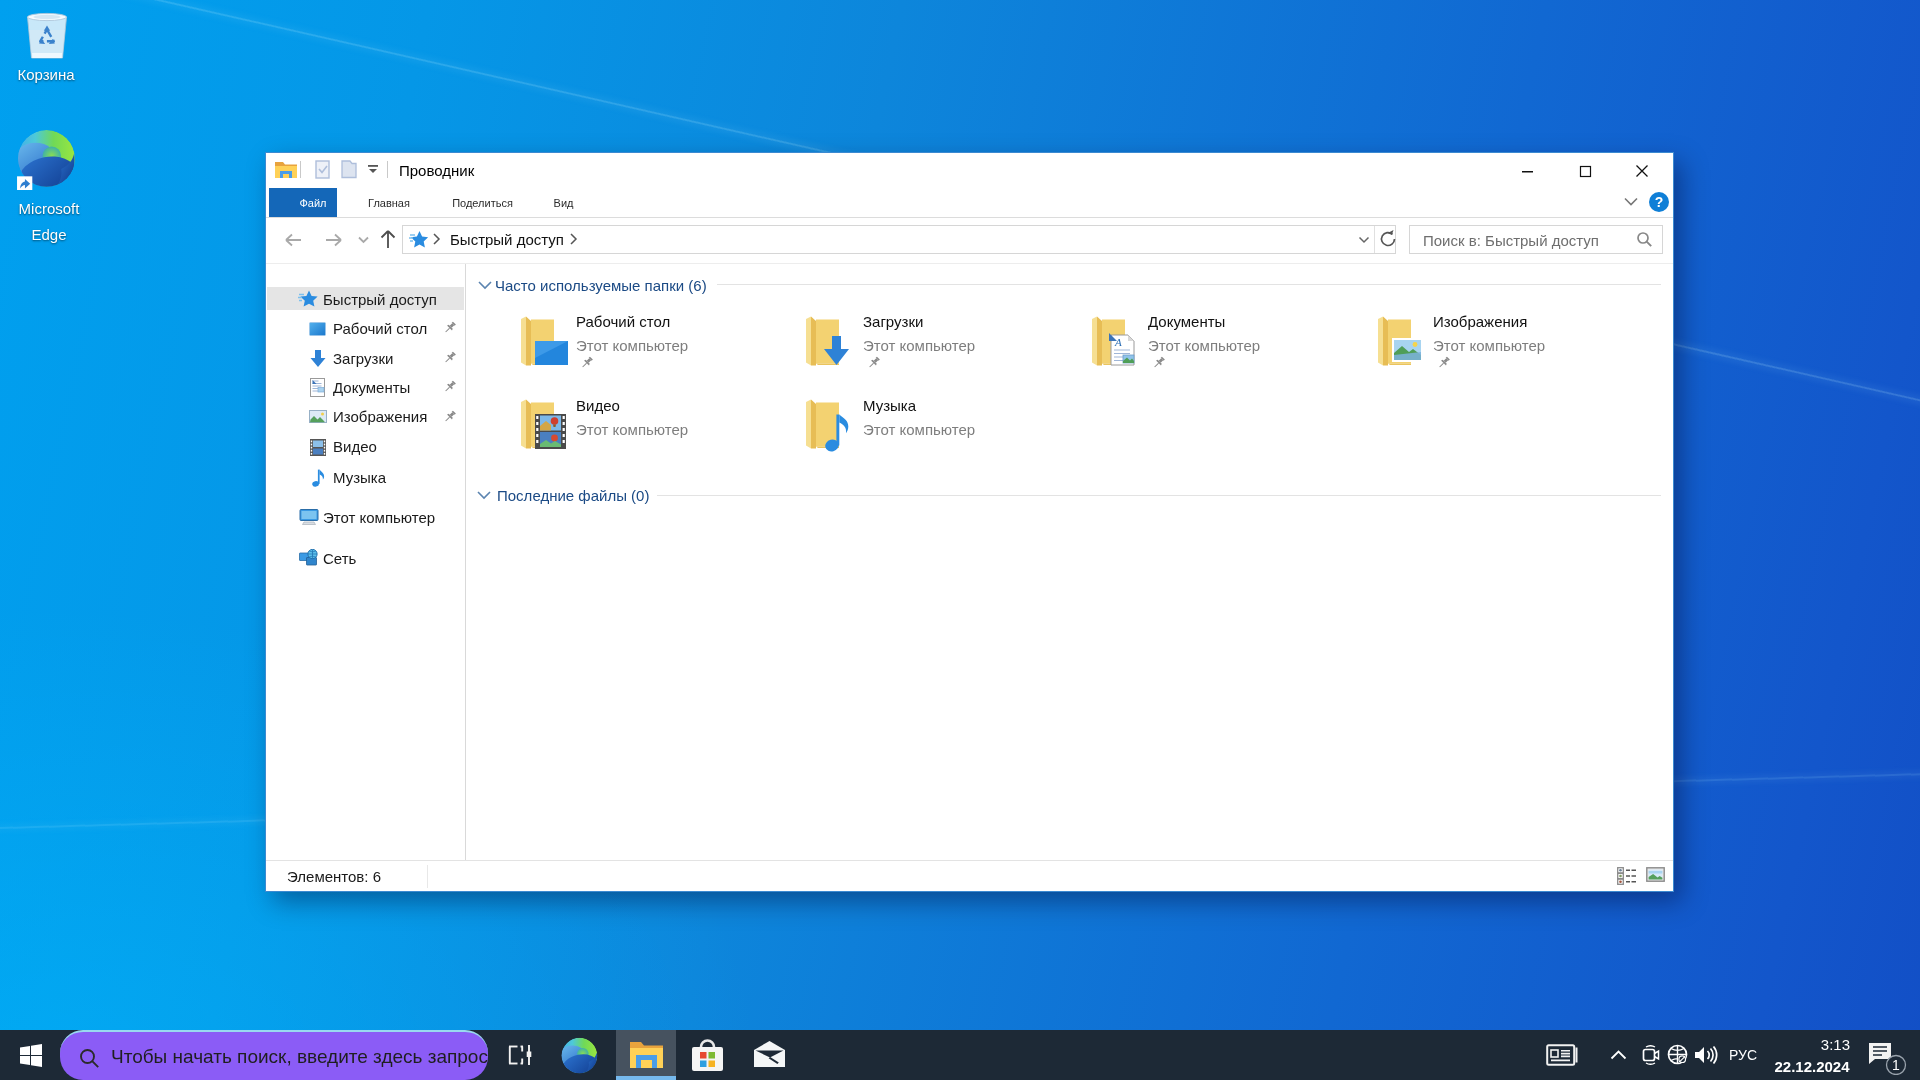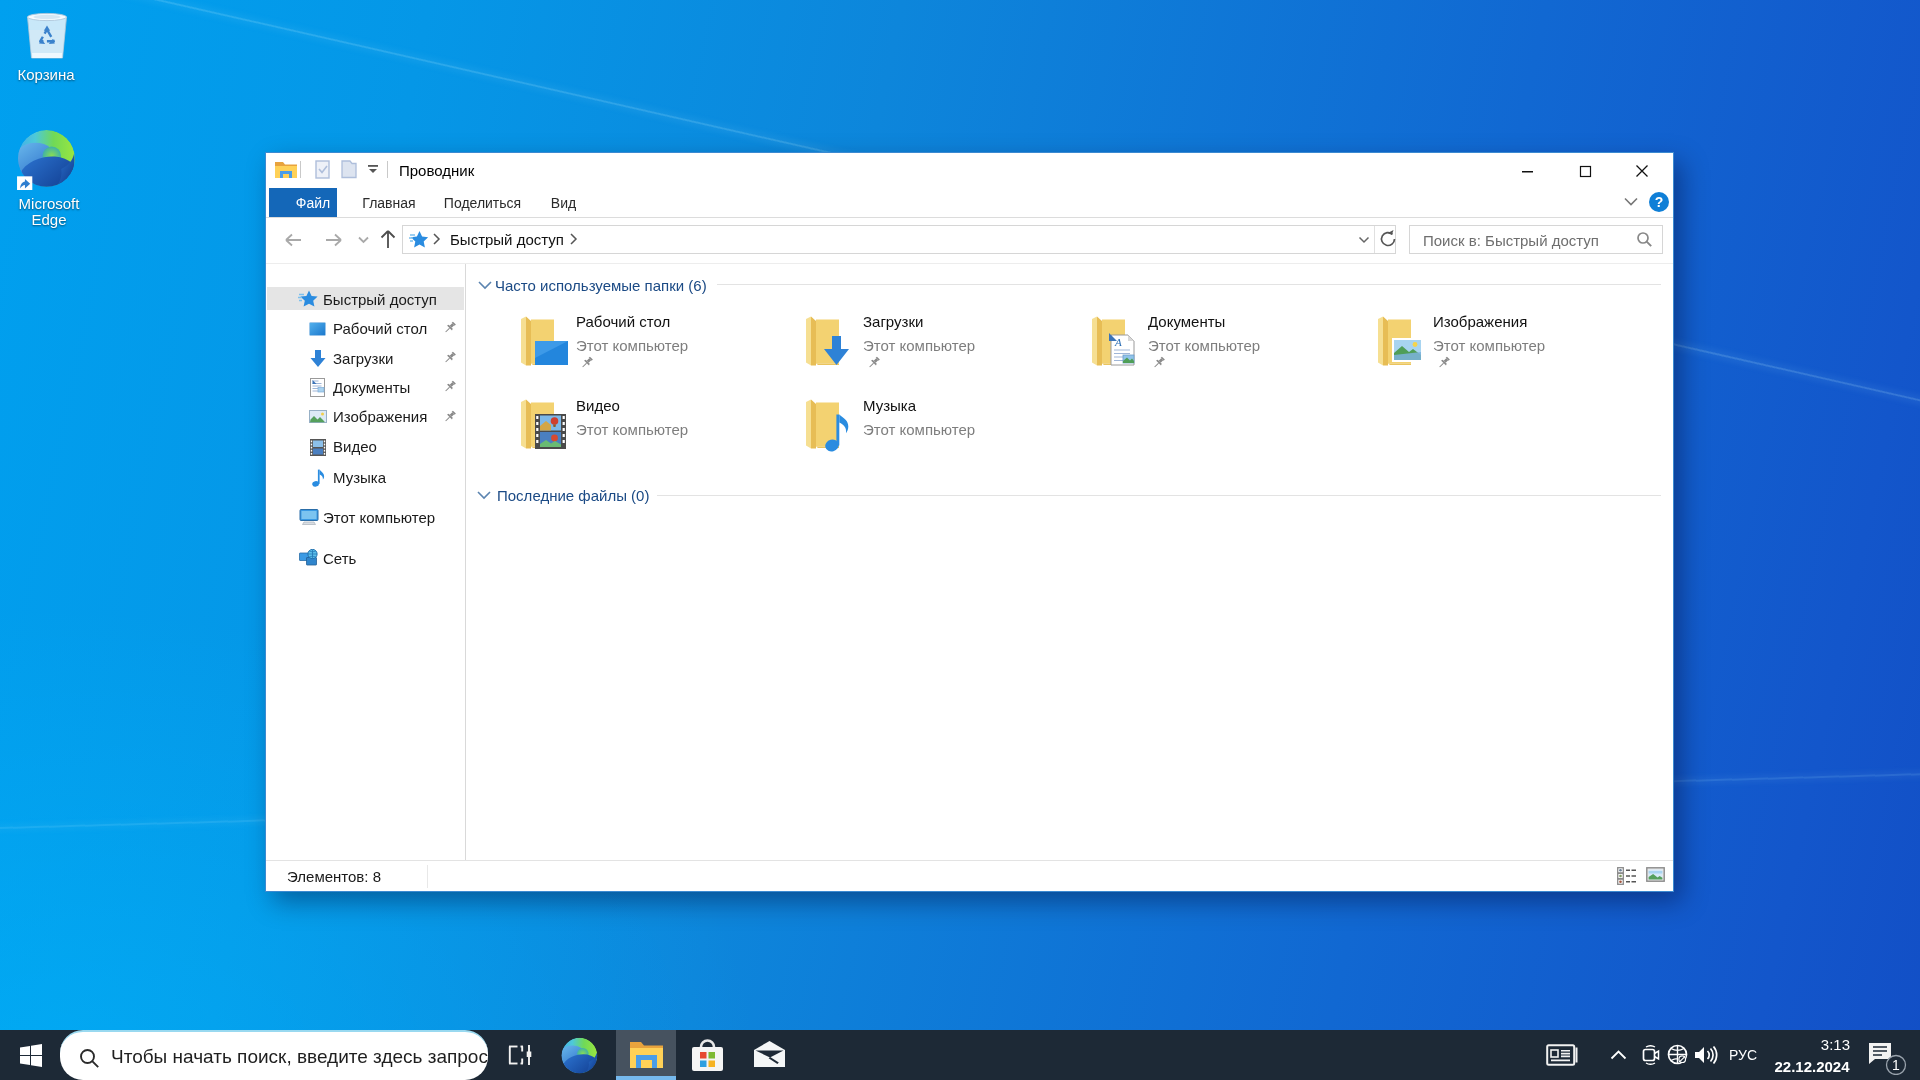--- a/index.html
+++ b/index.html
@@ -9,34 +9,34 @@
   position:absolute; left:0; top:0; width:1920px; height:1080px;
   background:
     radial-gradient(1200px 750px at 2% 98%, rgba(0,190,255,0.40), rgba(0,190,255,0) 60%),
     linear-gradient(102deg, #00a0ef 0%, #0597e7 20%, #0d86db 42%, #1168d2 72%, #1356cb 92%, #124fc6 100%);
   background-color:#1166d2;
 }
 .beam { position:absolute; }
 .dlabel { position:absolute; color:#fff; font-size:15px; text-align:center; text-shadow:0 1px 2px rgba(0,0,0,0.55); line-height:18px;}
 #win { position:absolute; left:265px; top:152px; width:1409px; height:740px; background:#fff; border:1px solid #3c8ad1; box-shadow: 8px 10px 24px rgba(0,0,40,0.38);}
 .ttl { position:absolute; font-size:15px; color:#000; }
-.tab { position:absolute; top:35px; height:29px; font-size:14px; color:#2b2b2b; display:flex; align-items:center; justify-content:center;padding-left:20px;}
+.tab { position:absolute; top:35px; height:29px; font-size:11px; color:#2b2b2b; display:flex; align-items:center; justify-content:center;padding-left:20px;}
 #tabFile { left:3px; width:68px; background:#1467b8; color:#fff; }
 .navline { position:absolute; left:0px; right:0px; top:64px; height:1px; background:#dcdcdc; }
 .bodyline { position:absolute; left:0px; right:0px; top:110px; height:1px; background:#ededed; }
 .box { position:absolute; background:#fff; border:1px solid #d6d6d6; }
 .sep-v { position:absolute; width:1px; background:#d9d9d9; }
 .side-row { position:absolute; font-size:15px; color:#1a1a1a; }
 .gheader { position:absolute; font-size:15px; color:#1b4a85; }
 .grule { position:absolute; height:1px; background:#e3e3e3; }
 .tile-title { position:absolute; font-size:15px; color:#111; }
 .tile-sub { position:absolute; font-size:15px; color:#7e7e7e; }
 #statusbar { position:absolute; left:0; right:0; bottom:0; height:31px; border-top:1px solid #e3e3e3; background:#fff; }
 #taskbar { position:absolute; left:0; top:1030px; width:1920px; height:50px; background:#1d2936; }
-#tsearch { position:absolute; left:60px; top:0px; width:428px; height:50px; background:#ffffff; border-top:2px solid #99d9f0; overflow:hidden;border-radius:23px;}
+#tsearch { position:absolute; left:60px; top:0px; width:428px; height:50px; background:#8b5cf6; border-top:2px solid #99d9f0; overflow:hidden;border-radius:23px;}
 #tsearch span { position:absolute; left:51px; top:14px; font-size:19px; color:#1f1f1f; }
 .tray-txt { position:absolute; color:#fff; font-size:15px; }
 </style>
 </head>
 <body>
 <svg width="0" height="0" style="position:absolute">
   <defs>
     <g id="foldr">
       <polygon points="0,3 5,0.5 5,49.5 0,46.5" fill="#f6df92"></polygon>
       <polygon points="5,0.5 10,5 10,49.5 5,49.5" fill="#e7bd55"></polygon>
@@ -102,21 +102,21 @@
     <ellipse cx="17.5" cy="31" rx="21" ry="18" fill="url(#egCrest)"></ellipse>
     <circle cx="33" cy="25.5" r="8.8" fill="url(#egEye)"></circle>
     <ellipse cx="29" cy="44" rx="27" ry="17.5" fill="url(#egWave)" transform="rotate(-11 29 44)"></ellipse>
     <path d="M42,38 C49,34.5 53,29.5 54.2,23.5 C55.3,30 54.6,36.5 51.5,42 C48.5,47.5 44,51 39,52.5 C41.5,48 43,43.5 42,38 Z" fill="url(#egWave)"></path>
   </g>
   <g transform="translate(0,45)">
     <rect x="0" y="0" width="14.5" height="14.5" fill="#fff"></rect>
     <path d="M3,11.5 C3.2,7.5 5,5.6 7.5,5 L7.5,2.5 L12.5,7 L7.5,11.5 L7.5,8.2 C5.8,8.4 4.2,9.4 3,11.5 Z" fill="#2f7fd0"></path>
   </g>
 </svg>
-<div class="dlabel" style="left:0px; top:196px; width:98px; line-height:16px;">Microsoft<br>Edge</div>
+<div class="dlabel" style="left:0px; top:196px; width:98px; line-height:26px;">Microsoft<br>Edge</div>
 
 <div id="win">
   
   <svg class="abs" style="left:9px; top:7px;" width="22" height="20" viewBox="0 0 22 20">
     <path d="M0,2 h8 l2,2.5 h12 v4 h-22 Z" fill="#e8a33d"></path>
     <path d="M0,6 h22 v12 h-22 Z" fill="#ffd157"></path>
     <path d="M5,11 h12 v7 h-12 Z" fill="#4a9de8"></path>
     <path d="M8,14 h6 v4 h-6 Z" fill="#ffd157"></path>
   </svg>
   <div class="sep-v" style="left:34px; top:8px; height:17px; background:#c9c9c9;"></div>
@@ -392,21 +392,21 @@
   <div class="tile-title" style="left:597px; top:244px;">Музыка</div>
   <div class="tile-sub" style="left:597px; top:268px;">Этот компьютер</div>
 
   <svg class="abs" style="left:211px; top:337px;" width="14" height="10" viewBox="0 0 14 10">
     <path d="M1,2 l6,6 6,-6" stroke="#5b84b0" stroke-width="1.6" fill="none"></path>
   </svg>
   <div class="gheader" style="left:231px; top:334px;">Последние файлы (0)</div>
   <div class="grule" style="left:391px; top:342px; width:1004px;"></div>
   
   <div id="statusbar">
-    <div class="abs" style="left:21px; top:7px; font-size:15px; color:#1a1a1a;">Элементов: 8</div>
+    <div class="abs" style="left:21px; top:7px; font-size:15px; color:#1a1a1a;">Элементов: 6</div>
     <div class="sep-v" style="left:161px; top:4px; height:23px; background:#e8e8e8;"></div>
     <svg class="abs" style="left:1351px; top:6px;" width="20" height="18" viewBox="0 0 20 18">
       <g stroke="#8a8a8a" stroke-width="1.3" fill="none">
         <rect x="0.7" y="0.7" width="5.6" height="5.2"></rect>
         <rect x="0.7" y="6.4" width="5.6" height="5.2"></rect>
         <rect x="0.7" y="12.1" width="5.6" height="5.2"></rect>
       </g>
       <g fill="#6b7f96">
           <circle cx="3.5" cy="3.3" r="1.3"></circle>
           <circle cx="3.5" cy="9" r="1.3" fill="#7f9a62"></circle>

